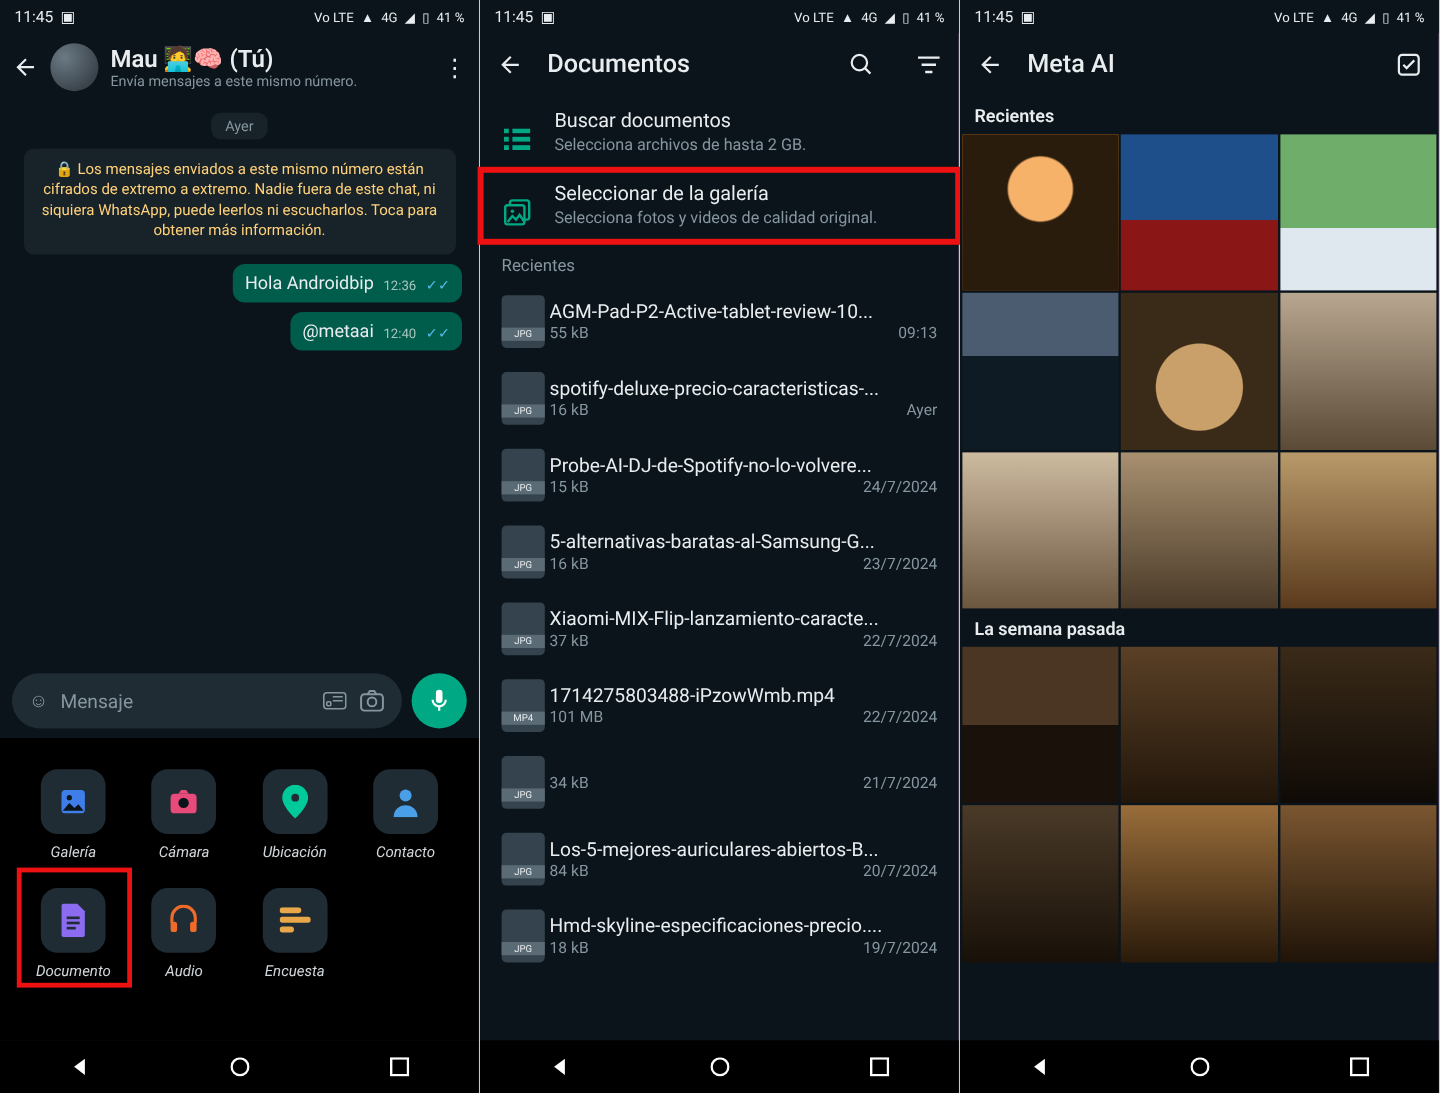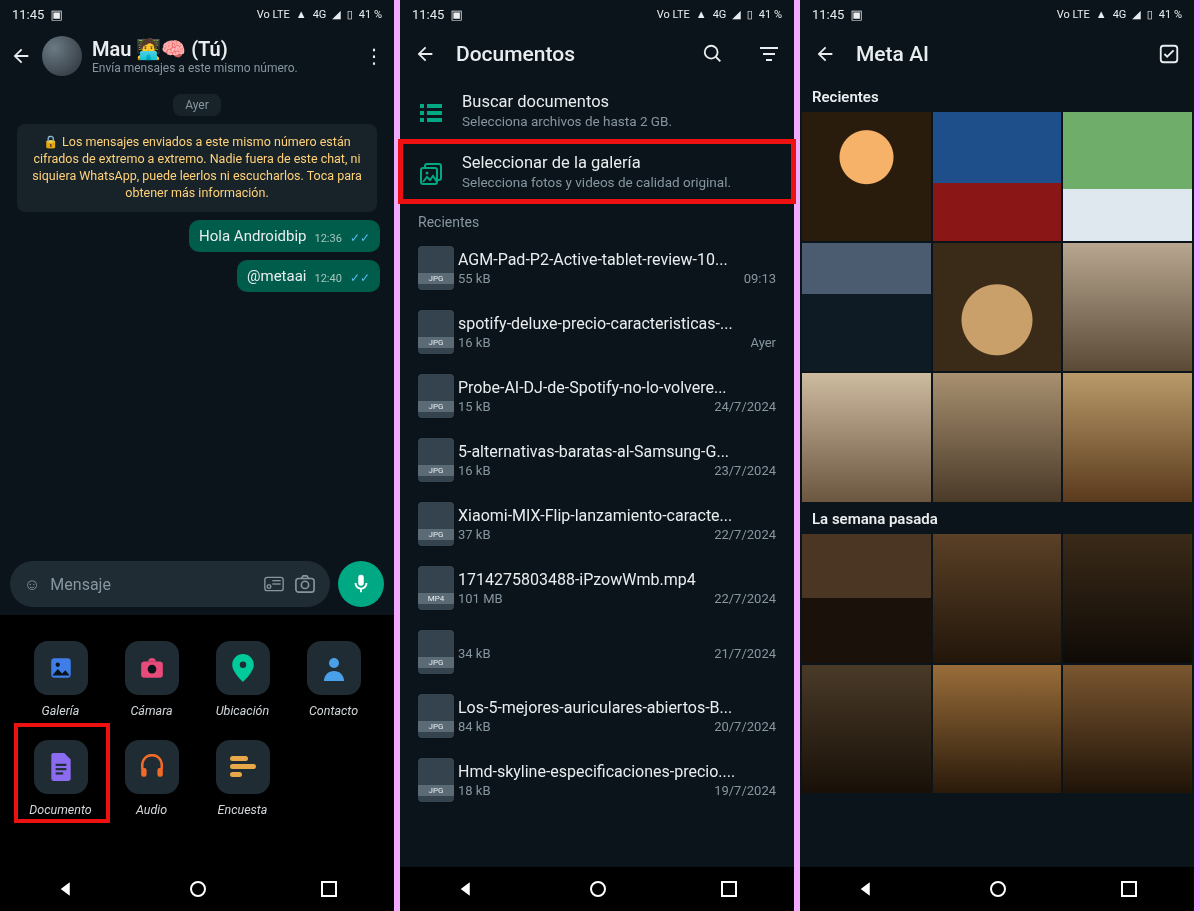--- a/index.html
+++ b/index.html
@@ -11,21 +11,21 @@
     height: 911px;
     display: flex;
     overflow: hidden;
   }
   .phone {
     width: 400px;
     height: 911px;
     background: #0b141a;
     display: flex;
     flex-direction: column;
-    border-right: 6px solid #f0abfc;
+    border-right: 1px solid #f0abfc;
     position: relative;
   }
   
   .status-bar {
     height: 28px;
     background: #0b141a;
     display: flex;
     align-items: center;
     justify-content: space-between;
     padding: 0 12px;
@@ -147,21 +147,21 @@
   }
 
   
   .doc-header {
     display:flex; align-items:center; gap:20px;
     padding:14px 14px;
   }
   .doc-header .title { flex:1; font-size:21px; font-weight:500; }
   .doc-option {
     display:flex; gap:18px; padding:12px 18px;
-    align-items:center;
+    align-items:flex-end;
   }
   .doc-option .oicon {
     width:26px; height:26px; margin-top:4px;
     display:flex; align-items:center; justify-content:center;
   }
   .doc-option .otext .t1 { font-size:16.5px; color:#e9edef; }
   .doc-option .otext .t2 { font-size:13.5px; color:#8696a0; margin-top:2px; }
   .doc-option.highlight {
     outline:5px solid #e11;
     outline-offset:-3px;

